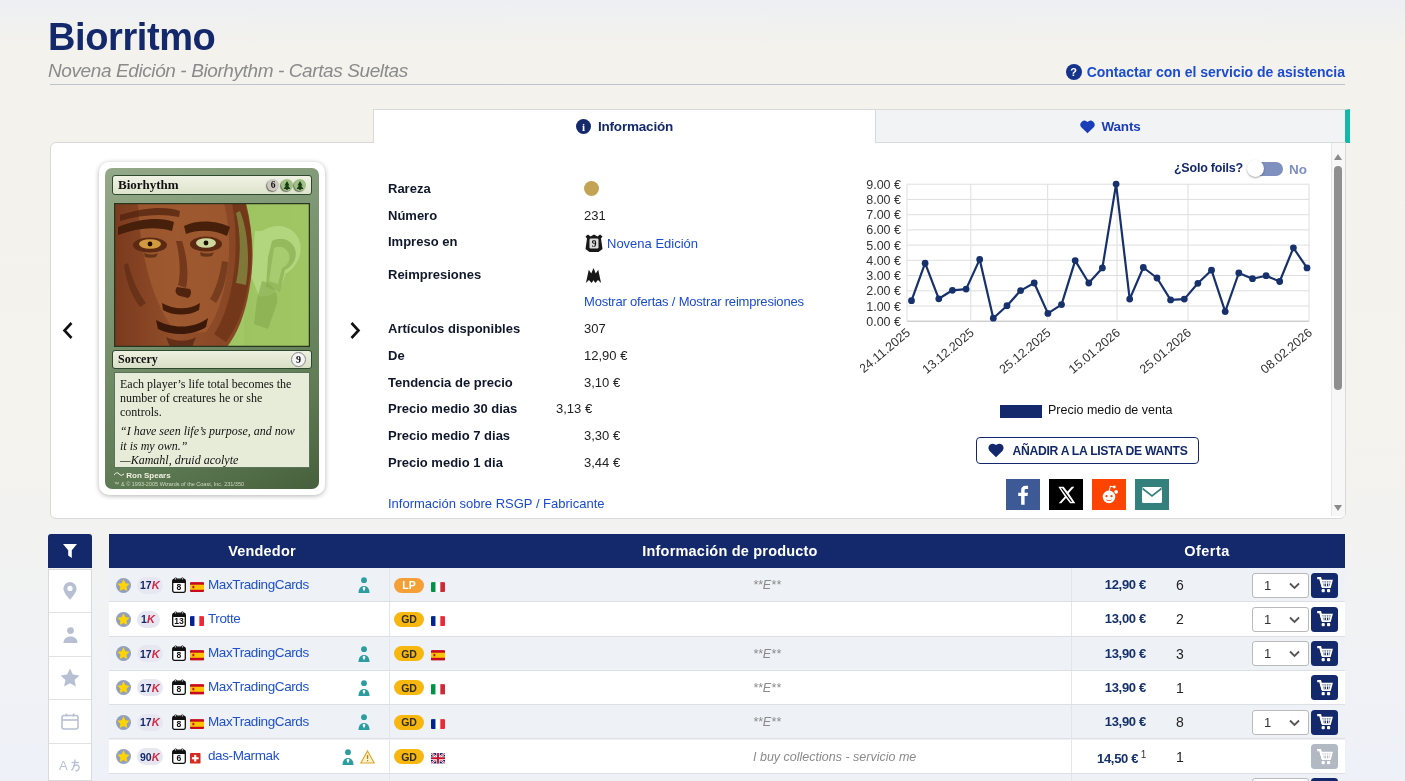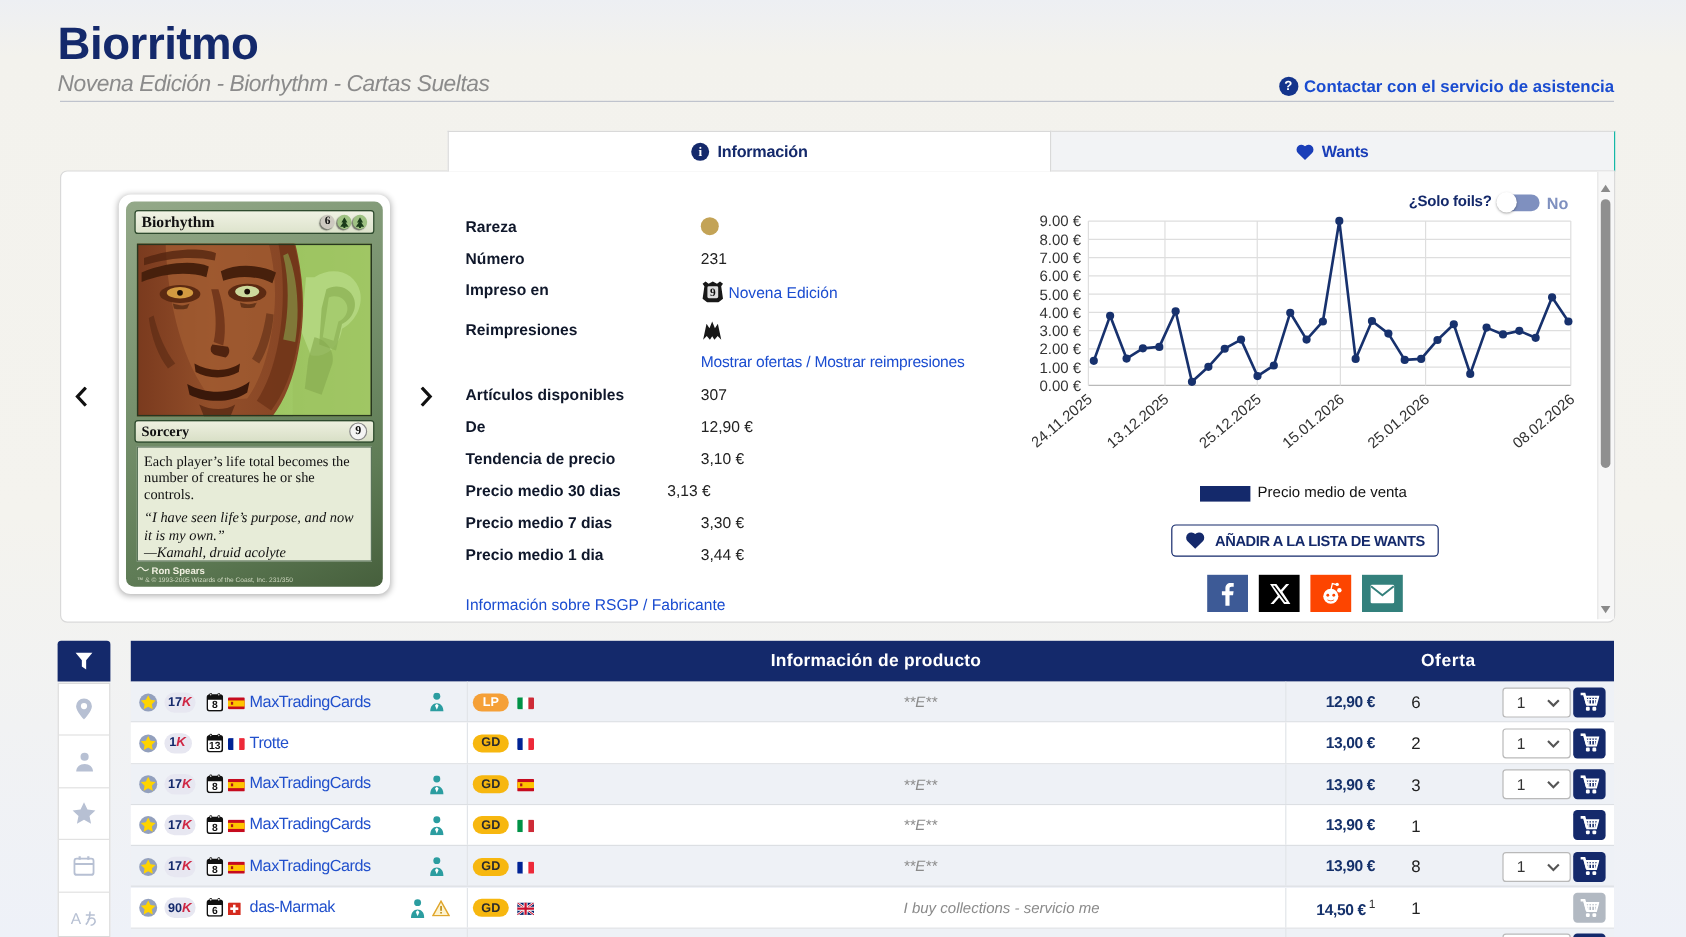--- a/index.html
+++ b/index.html
@@ -11,21 +11,21 @@
 .link{color:#1a4cd0;}
 
 #h1{left:48px;top:16px;font-size:38px;font-weight:bold;color:#14296b;letter-spacing:-0.4px;}
 #sub{left:48px;top:60px;font-size:19px;font-style:italic;color:#8b8b8b;letter-spacing:-0.4px;}
 #hline{left:50px;top:84px;width:1295px;height:1px;background:#bfc3cd;}
 #contact{top:64px;right:60px;font-size:14px;font-weight:bold;color:#1a4cd0;display:flex;align-items:center;gap:5px;}
 .qcirc{display:inline-flex;width:16px;height:16px;border-radius:50%;background:#14348c;color:#fff;font-size:11px;font-weight:bold;align-items:center;justify-content:center;}
 
 .tab{top:109px;height:33px;display:flex;align-items:center;justify-content:center;gap:7px;font-size:13.5px;font-weight:bold;color:#14296b;letter-spacing:-0.2px;}
 #tabinfo{left:373px;width:501px;background:#fff;border:1px solid #d9d9d9;border-bottom:none;z-index:3;}
-#tabwants{left:875px;width:470px;background:#f2f3f5;border-top:1px solid #dcdcdc;border-right:1px solid #14b8a6;color:#1a3eb8;}
+#tabwants{left:875px;width:470px;background:#f2f3f5;border-top:1px solid #dcdcdc;border-right:5px solid #14b8a6;color:#1a3eb8;}
 .icirc{display:inline-flex;width:15px;height:15px;border-radius:50%;background:#14296b;color:#fff;font-size:11px;font-weight:bold;align-items:center;justify-content:center;font-family:"Liberation Serif",serif;}
 
 #panel{left:50px;top:142px;width:1294px;height:375px;background:#fff;border:1px solid #d9d9d9;border-radius:6px 0 6px 6px;}
 
 .lbl{font-size:13px;font-weight:bold;color:#0f172a;}
 .val{font-size:13px;color:#222;}
 
 #chartsvg{left:860px;top:145px;}
 
 #foilrow{right:162px;top:161px;}
@@ -349,20 +349,21 @@
           <text x="0" y="13" font-size="13" fill="#b7c0d3" font-family="Liberation Sans">A</text>
           <g stroke="#b7c0d3" stroke-width="1.3" fill="none">
             <line x1="12.5" y1="5.5" x2="20" y2="5.5"></line>
             <path d="M16 2.5c0 5-1 8.5-3.5 11"></path>
             <path d="M14 9.5c2-2 5-2 6 0c1 2-1 4.5-3.5 4.5"></path>
           </g>
         </svg>
       </div>
     </div>
 <div class="abs" id="thead">
+<div style="left:13px;width:280px;">Vendedor</div>
 <div style="left:280px;width:682px;">Información de producto</div>
 <div style="left:962px;width:272px;letter-spacing:0.5px;">Oferta</div>
 </div>
 <div id="tbody">
       <div class="abs trow shade" style="top:568.0px;">
         <div class="colsep" style="left:280px;"></div>
         <div class="colsep" style="left:962px;"></div>
         <div class="starb">
           <svg width="13" height="13" viewBox="0 0 12 12">
             <path d="M6 0.3 7.8 3.9 11.7 4.4 8.8 7.2 9.5 11.1 6 9.2 2.5 11.1 3.2 7.2 0.3 4.4 4.2 3.9Z" fill="#ffd400"></path>

